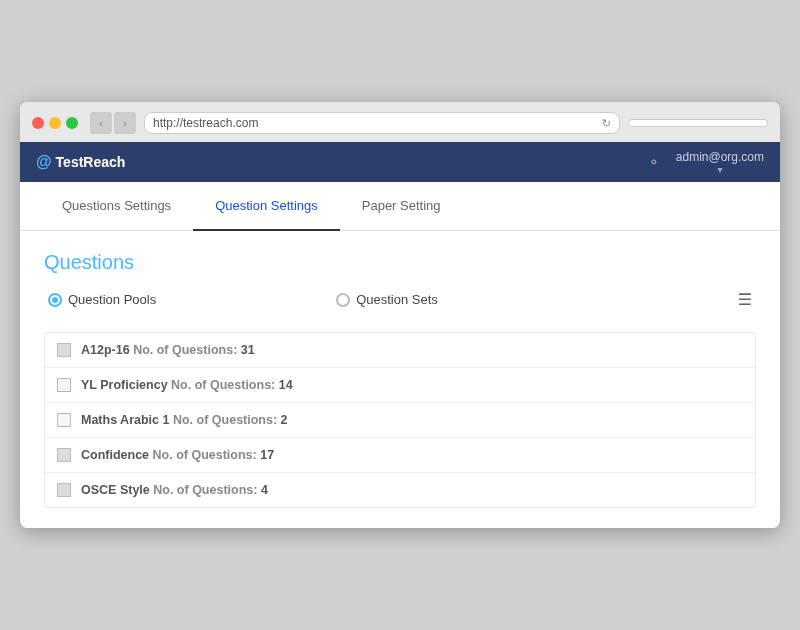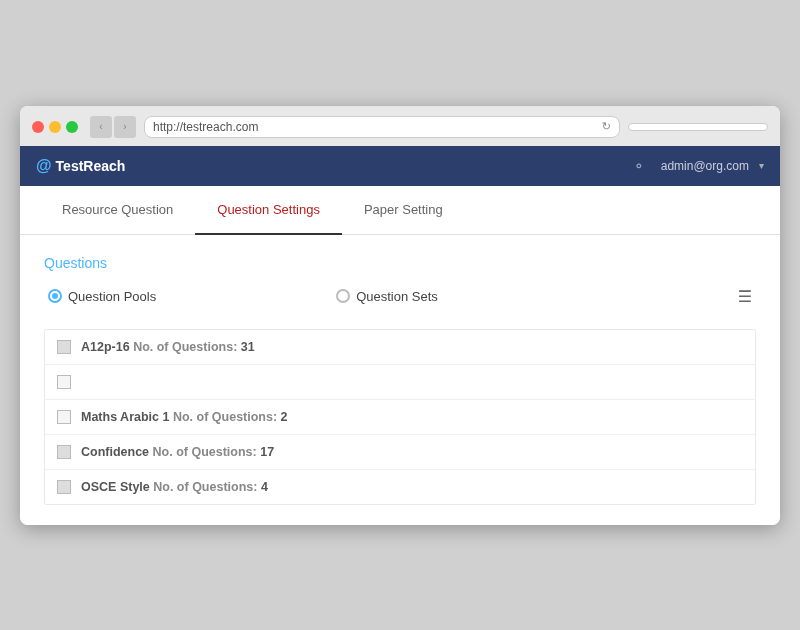--- a/index.html
+++ b/index.html
@@ -126,21 +126,22 @@
     .nav-location-icon {
       color: #aab;
       font-size: 14px;
     }
 
     .nav-user {
       color: #ccd;
       font-size: 12px;
       display: flex;
       align-items: center;
-      gap: 10px;
+      gap: 0;
+      flex-direction: column;
     }
 
     .nav-chevron {
       font-size: 10px;
       color: #aab;
     }
 
     .content-area {
       background: #fff;
       padding: 0;
@@ -156,32 +157,32 @@
       padding: 16px 22px;
       font-size: 13px;
       color: #666;
       cursor: pointer;
       border-bottom: 2px solid transparent;
       margin-bottom: -1px;
       white-space: nowrap;
     }
 
     .tab.active {
-      color: #b91c1c;
+      color: #1d4ed8;
       border-bottom: 2px solid #333;
       font-weight: 500;
     }
 
     .main-content {
       padding: 20px 24px;
     }
 
     .section-title {
       color: #4db8ff;
-      font-size: 14px;
+      font-size: 20px;
       font-weight: 500;
       margin-bottom: 16px;
     }
 
     .radio-row {
       display: flex;
       align-items: center;
       gap: 0;
       margin-bottom: 23px;
       padding: 0 4px;
@@ -304,21 +305,21 @@
       <div class="nav-user">
         <span>admin@org.com</span>
         <span class="nav-chevron">▾</span>
       </div>
     </div>
   </div>
 
   <div class="content-area">
 
     <div class="tabs-bar">
-      <div class="tab">Resource Question</div>
+      <div class="tab">Questions Settings</div>
       <div class="tab active">Question Settings</div>
       <div class="tab">Paper Setting</div>
     </div>
 
     <div class="main-content">
 
       <div class="section-title">Questions</div>
 
       <div class="radio-row">
         <div class="radio-option">
@@ -341,20 +342,25 @@
           <span class="question-label">
             <span class="pool-name">A12p-16</span>
             <span class="count-label"> No. of Questions: </span>
             <span class="count-num">31</span>
           </span>
         </div>
 
 
         <div class="question-item">
           <div class="checkbox"></div>
+          <span class="question-label">
+            <span class="pool-name">YL Proficiency</span>
+            <span class="count-label"> No. of Questions: </span>
+            <span class="count-num">14</span>
+          </span>
         </div>
 
         <div class="question-item">
           <div class="checkbox"></div>
           <span class="question-label">
             <span class="pool-name">Maths Arabic 1</span>
             <span class="count-label"> No. of Questions: </span>
             <span class="count-num">2</span>
           </span>
         </div>

